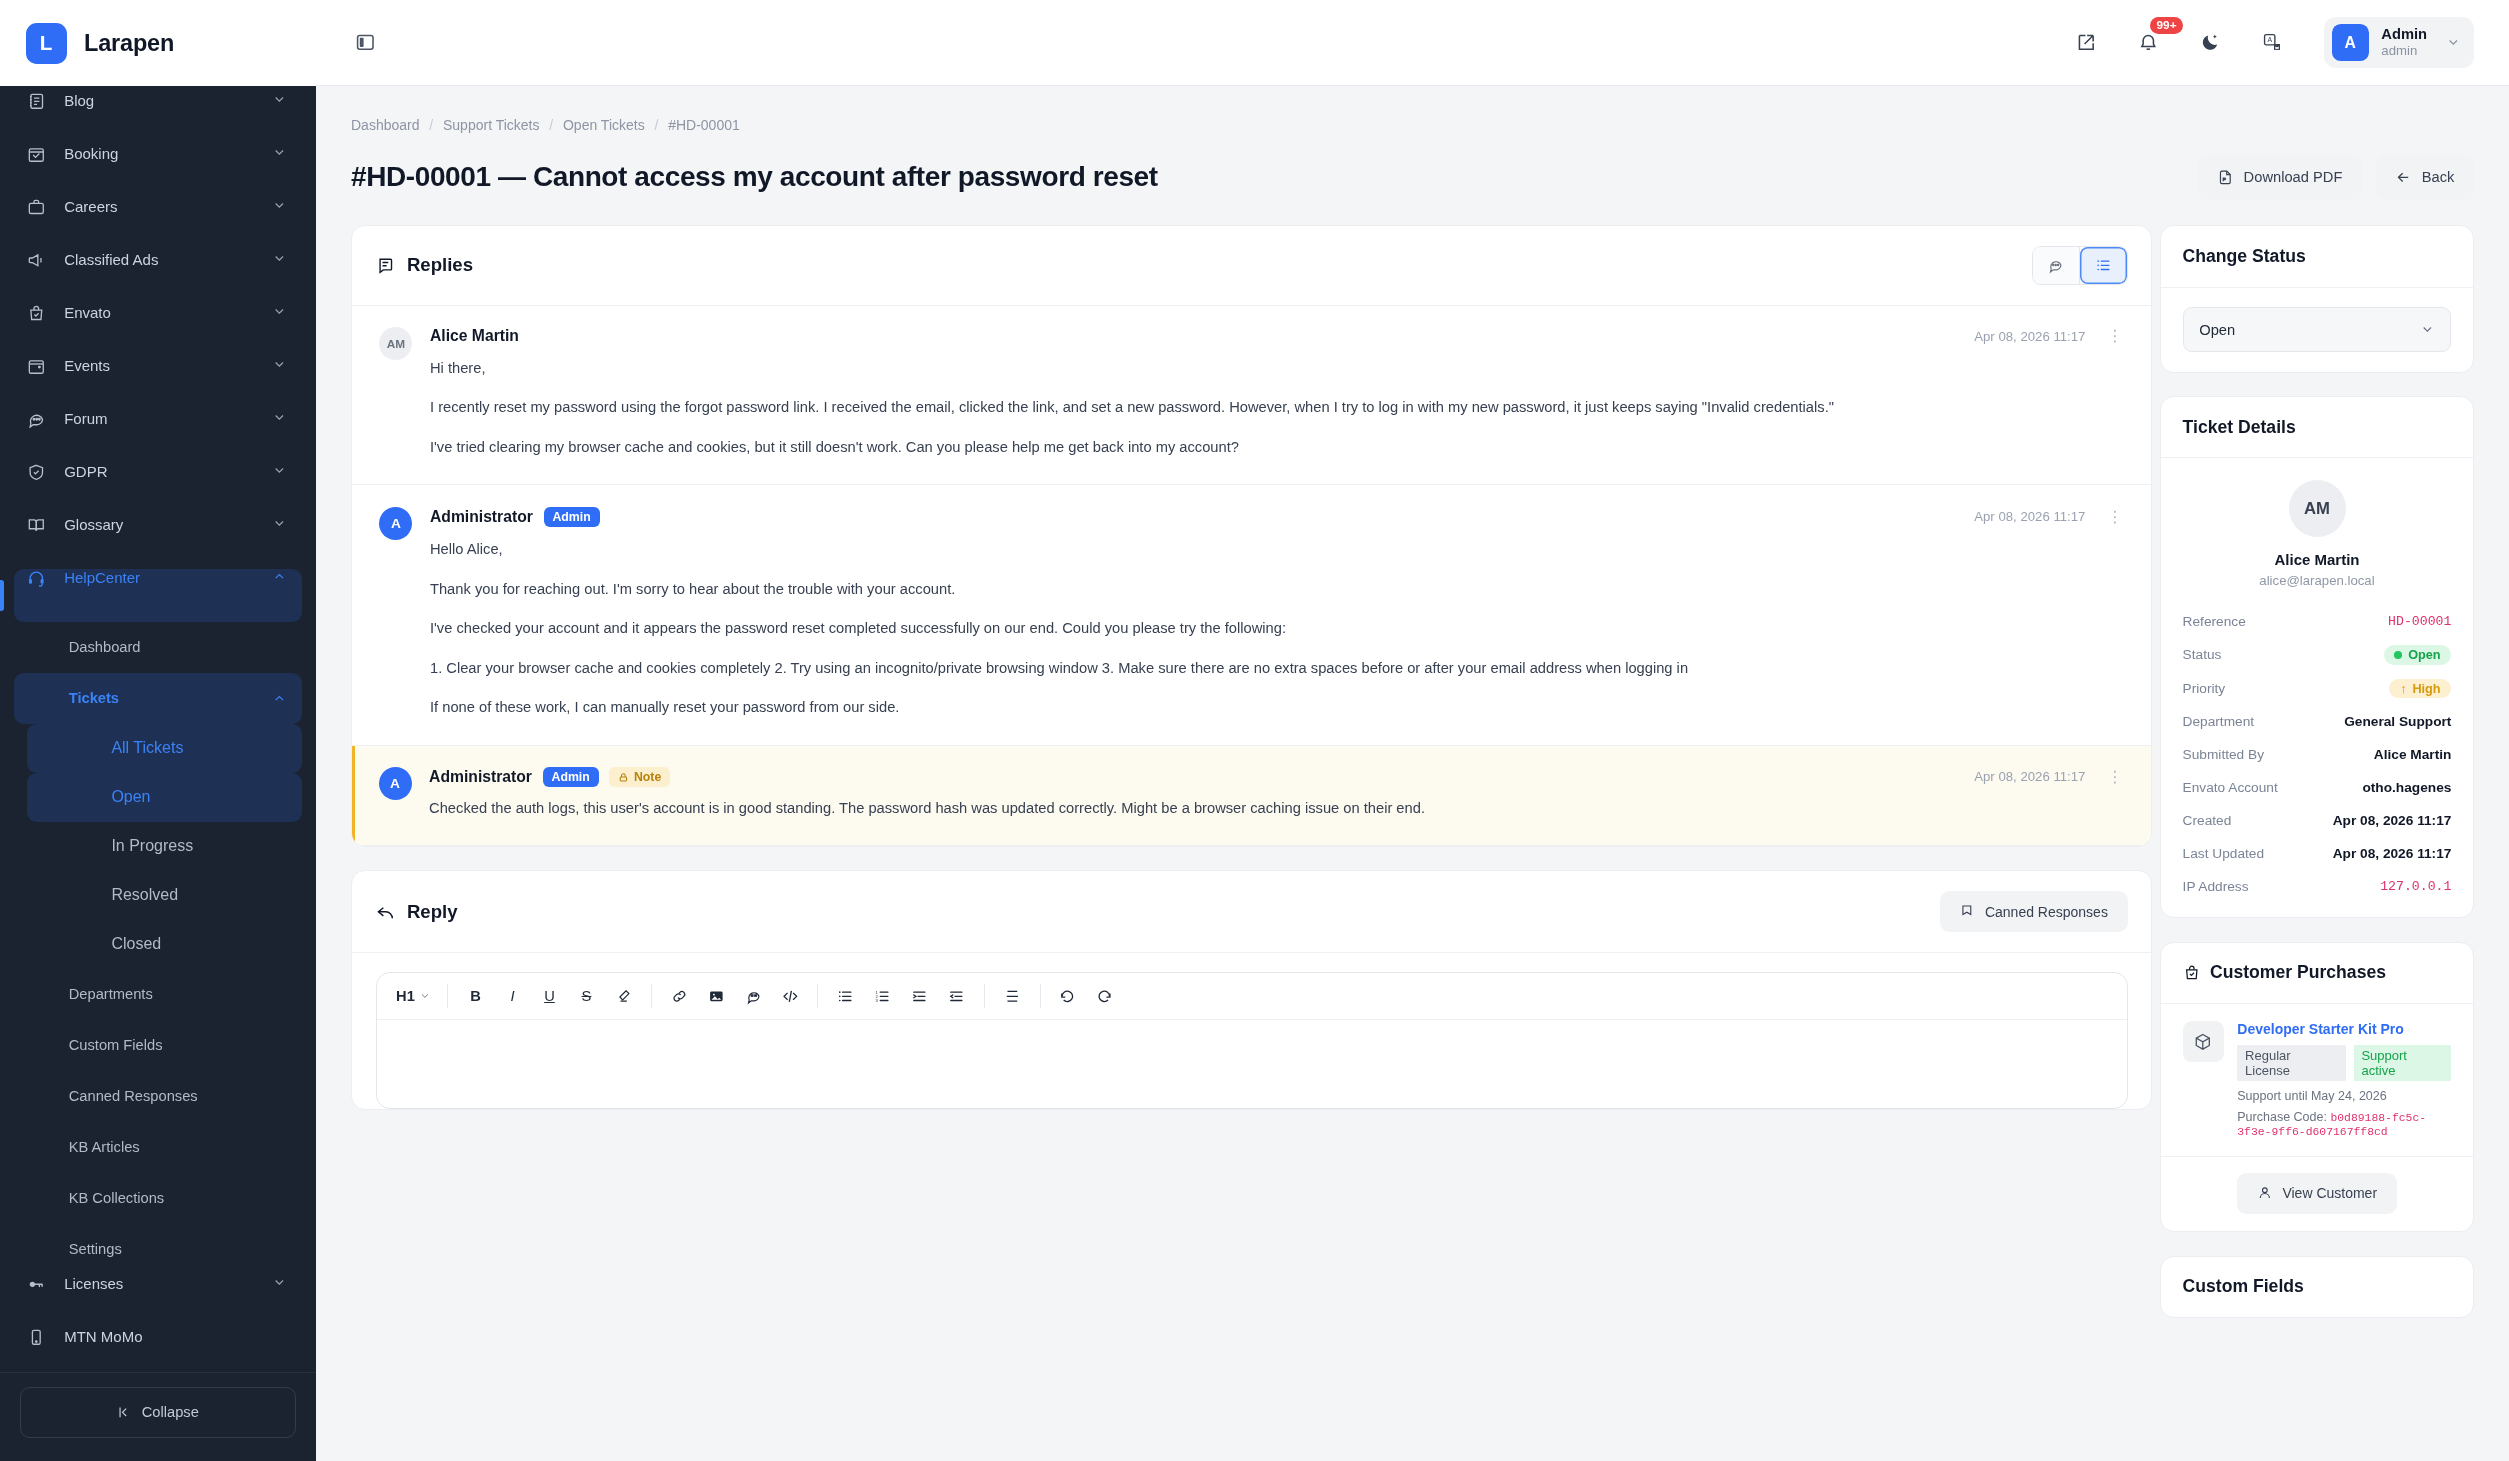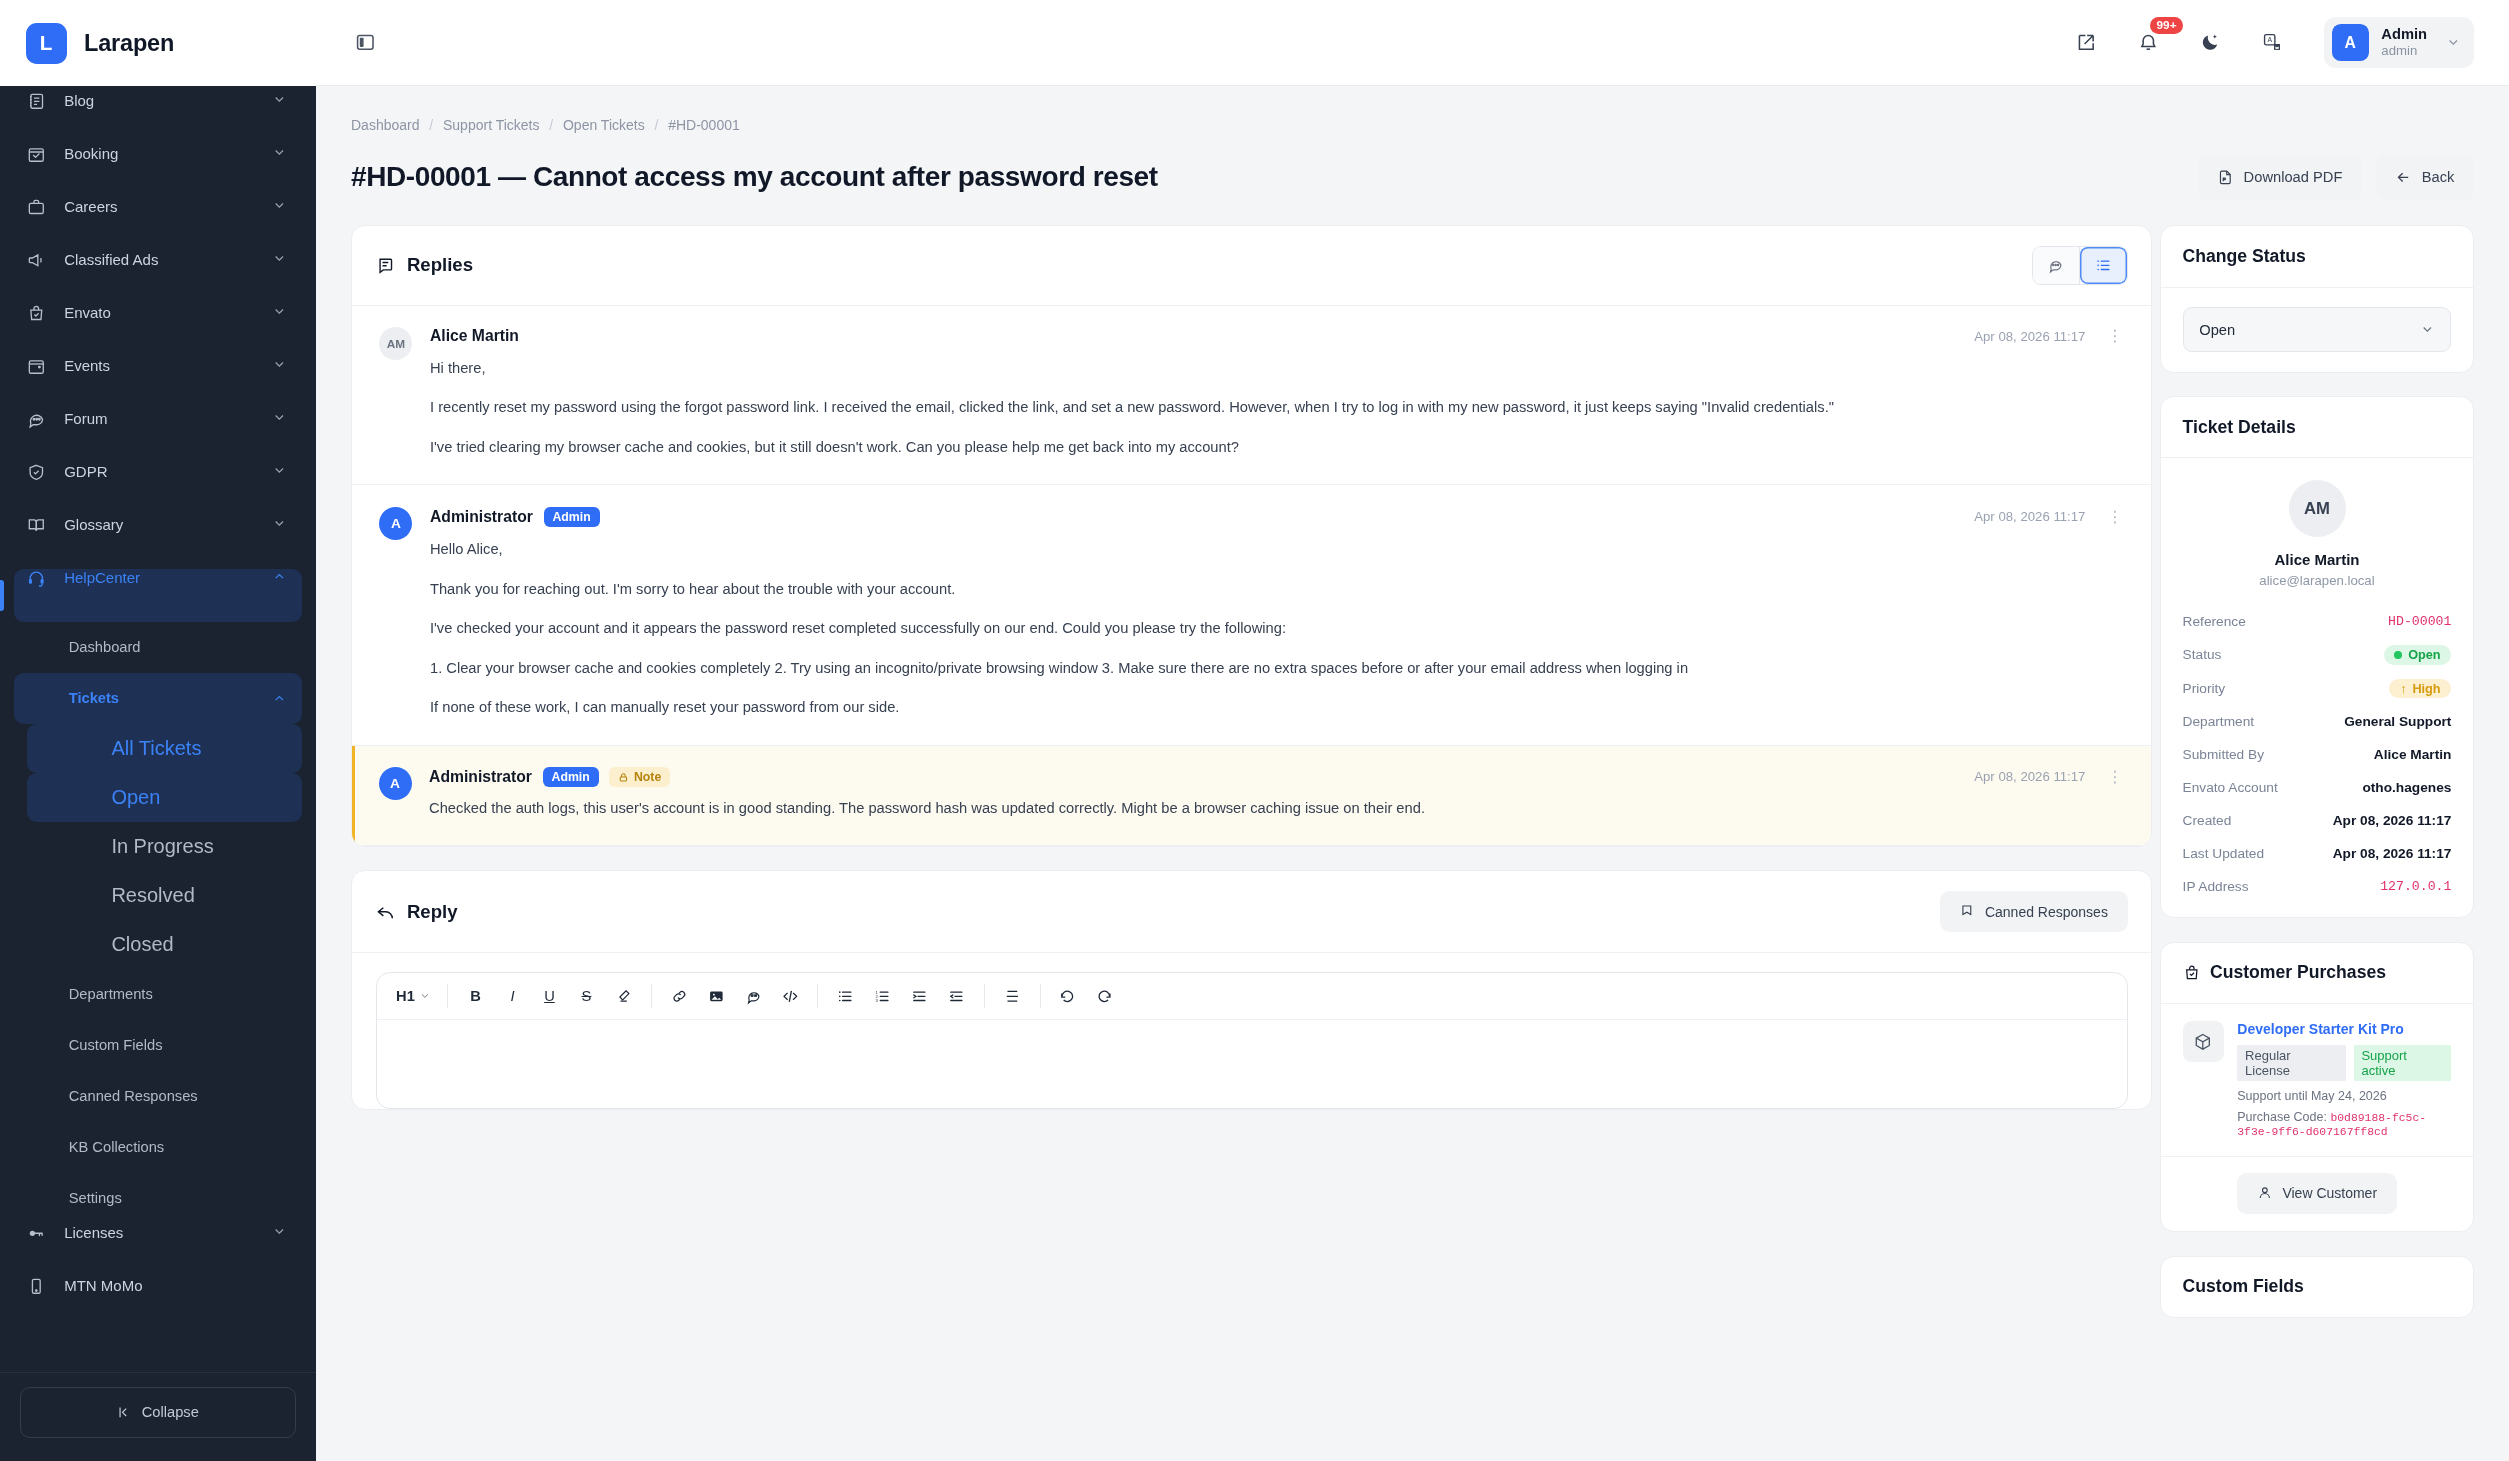--- a/index.html
+++ b/index.html
@@ -58,21 +58,21 @@
   }
   .sub-row .lbl { flex:1; font-size:14.7px; color:#b2bac7; }
   .sub-row .chev { width:17.6px; color:#9aa3b2; display:flex;align-items:center;justify-content:center;}
   .sub-row.sel { background:#1e3154;font-weight:bold; }
   .sub-row.sel .lbl, .sub-row.sel .chev { color:#3b82f6; }
   .sub2-row {
     display:flex; align-items:center; height:49px;
     padding-left: 84px; border-radius:9.8px; cursor:pointer;
     margin-left: 13.7px;
   }
-  .sub2-row .lbl { font-size:20px; color:#b2bac7; }
+  .sub2-row .lbl { font-size:16px; color:#b2bac7; }
   .sub2-row.sel { background:#1e3154; }
   .sub2-row.sel .lbl { color:#3b82f6; }
 
   .collapse-wrap { padding: 13.7px 19.6px 23.5px 19.6px; border-top:1px solid #27303f; }
   .collapse-btn {
     height: 51px; width:100%;
     border:1px solid #333c4c; border-radius:9.8px; background:transparent;
     color:#c2c9d4; font-size:14.7px; cursor:pointer;
     display:flex; align-items:center; justify-content:center; gap:9.8px;
     font-family: inherit;
@@ -404,20 +404,23 @@
       </div>
 
       <div class="sub-row">
         <span class="lbl">Departments</span>
       </div>
       <div class="sub-row">
         <span class="lbl">Custom Fields</span>
       </div>
       <div class="sub-row">
         <span class="lbl">Canned Responses</span>
+      </div>
+      <div class="sub-row">
+        <span class="lbl">KB Articles</span>
       </div>
       <div class="sub-row">
         <span class="lbl">KB Collections</span>
       </div>
       <div class="sub-row">
         <span class="lbl">Settings</span>
       </div>
 
       <div class="nav-row">
         <span class="ico">

